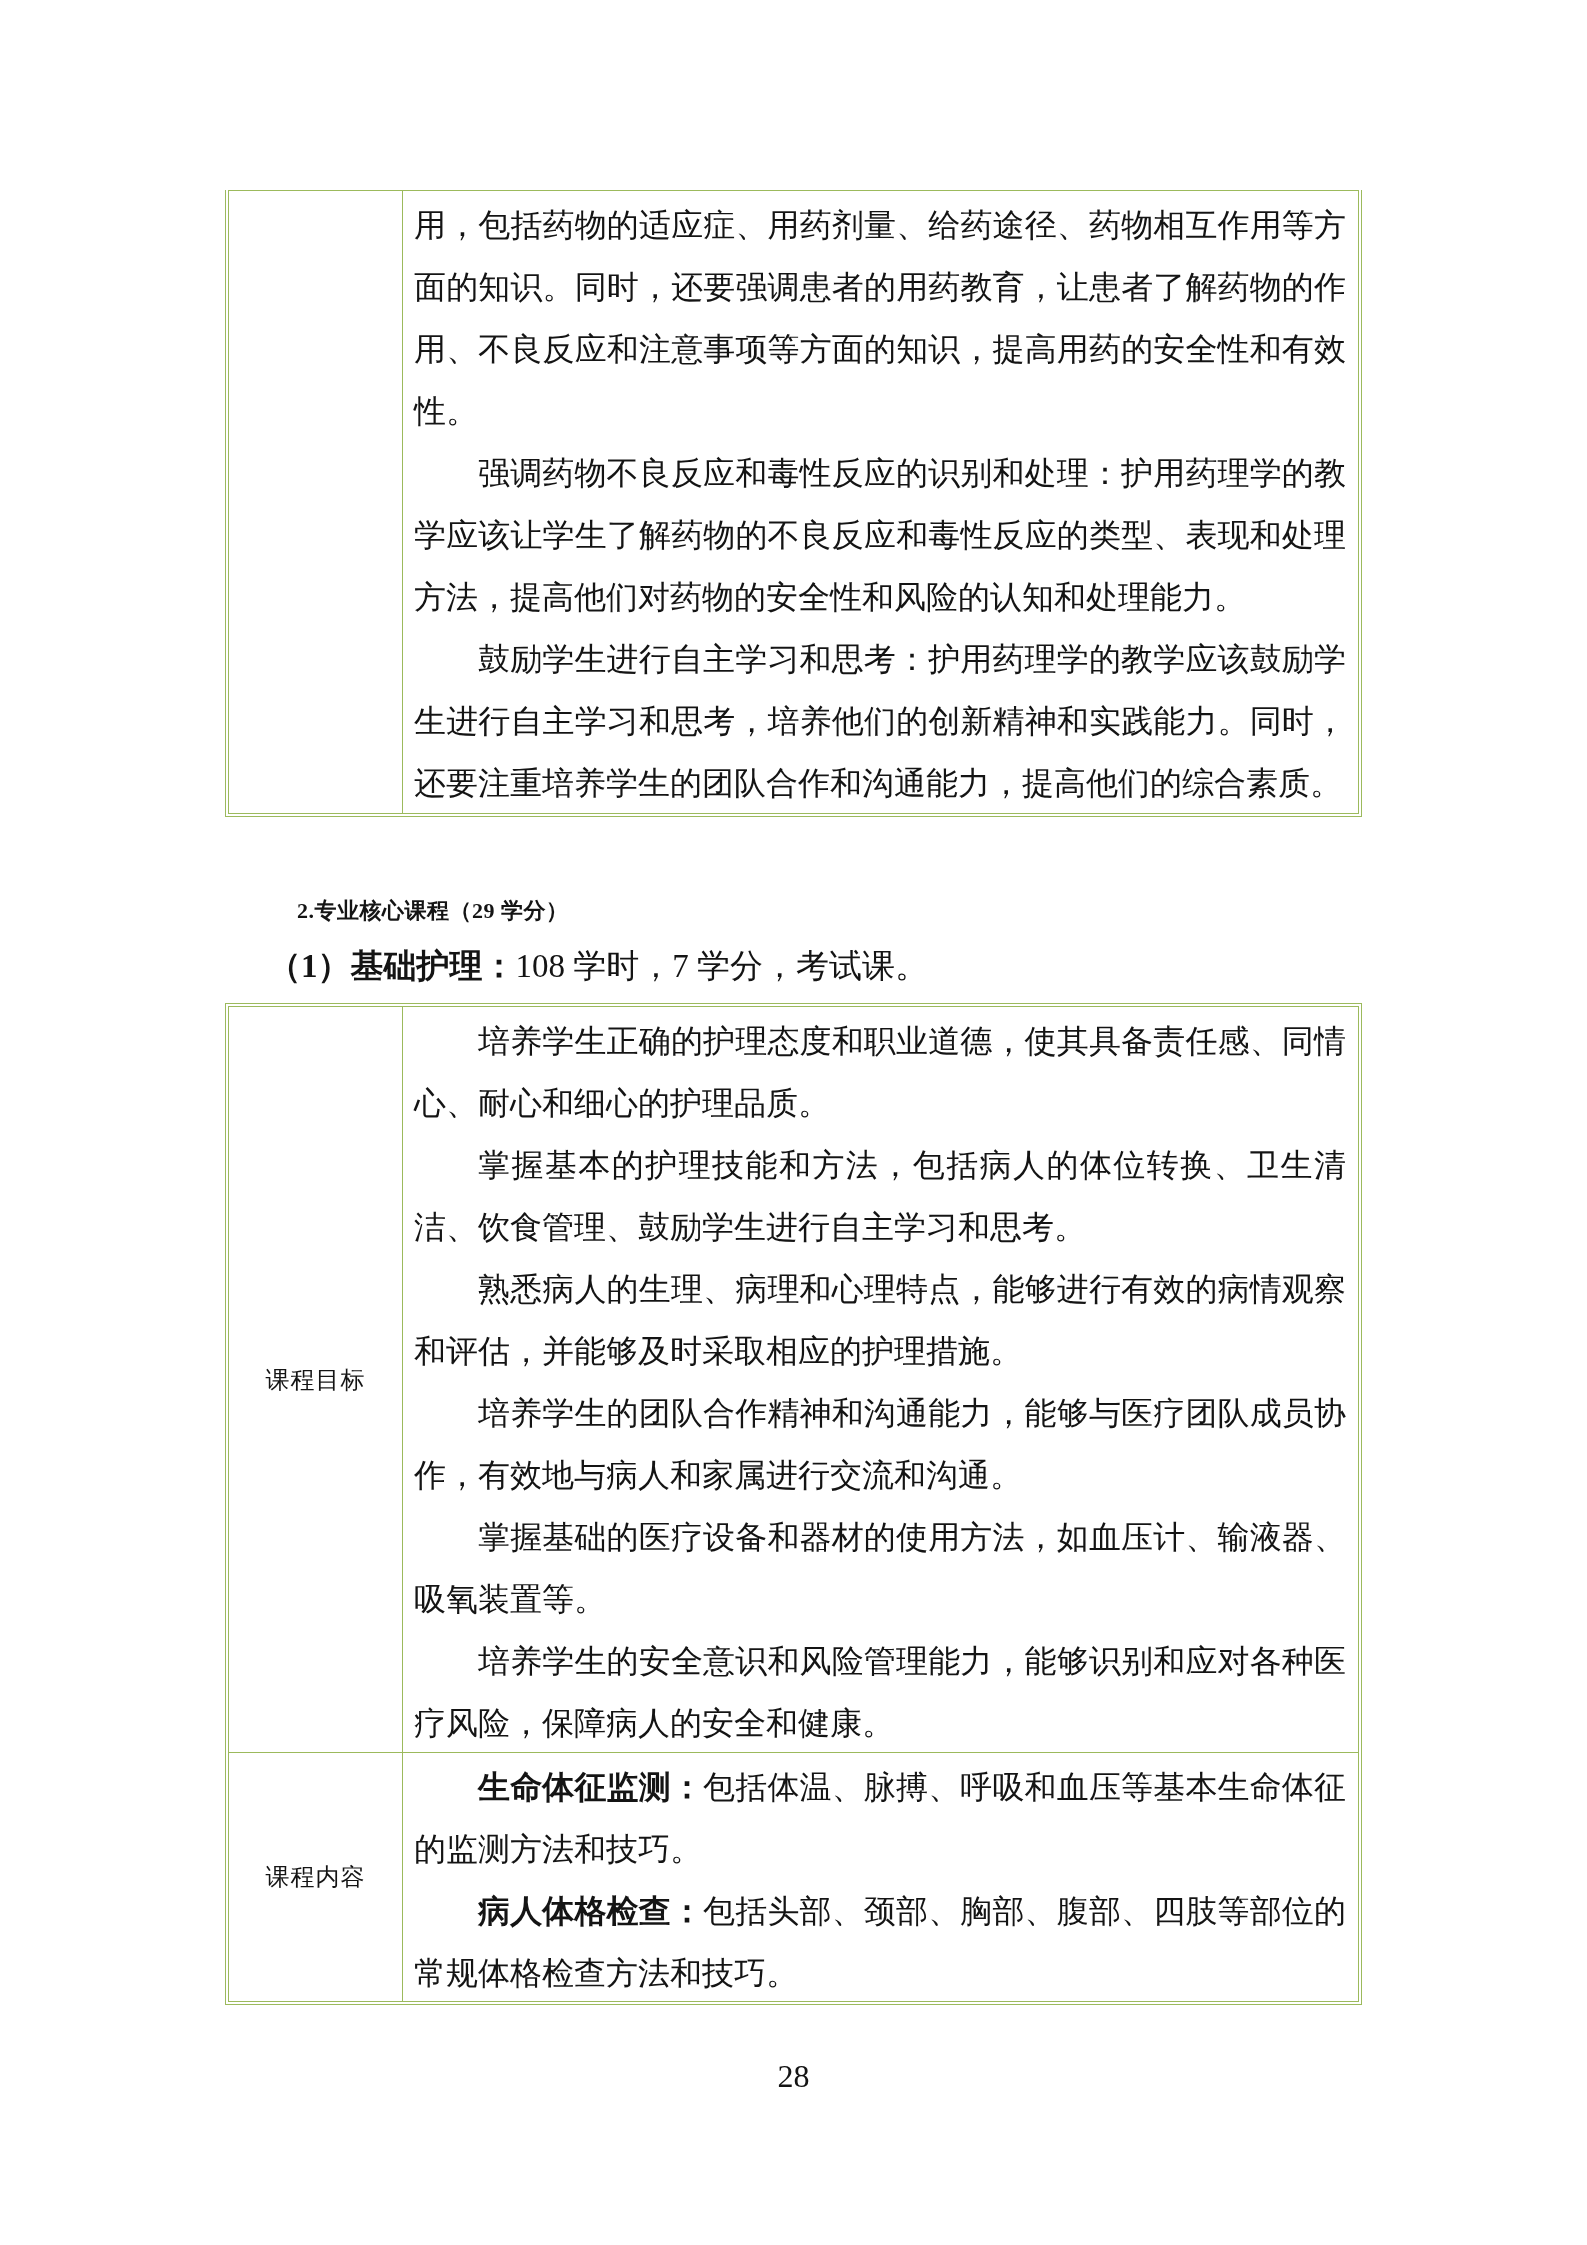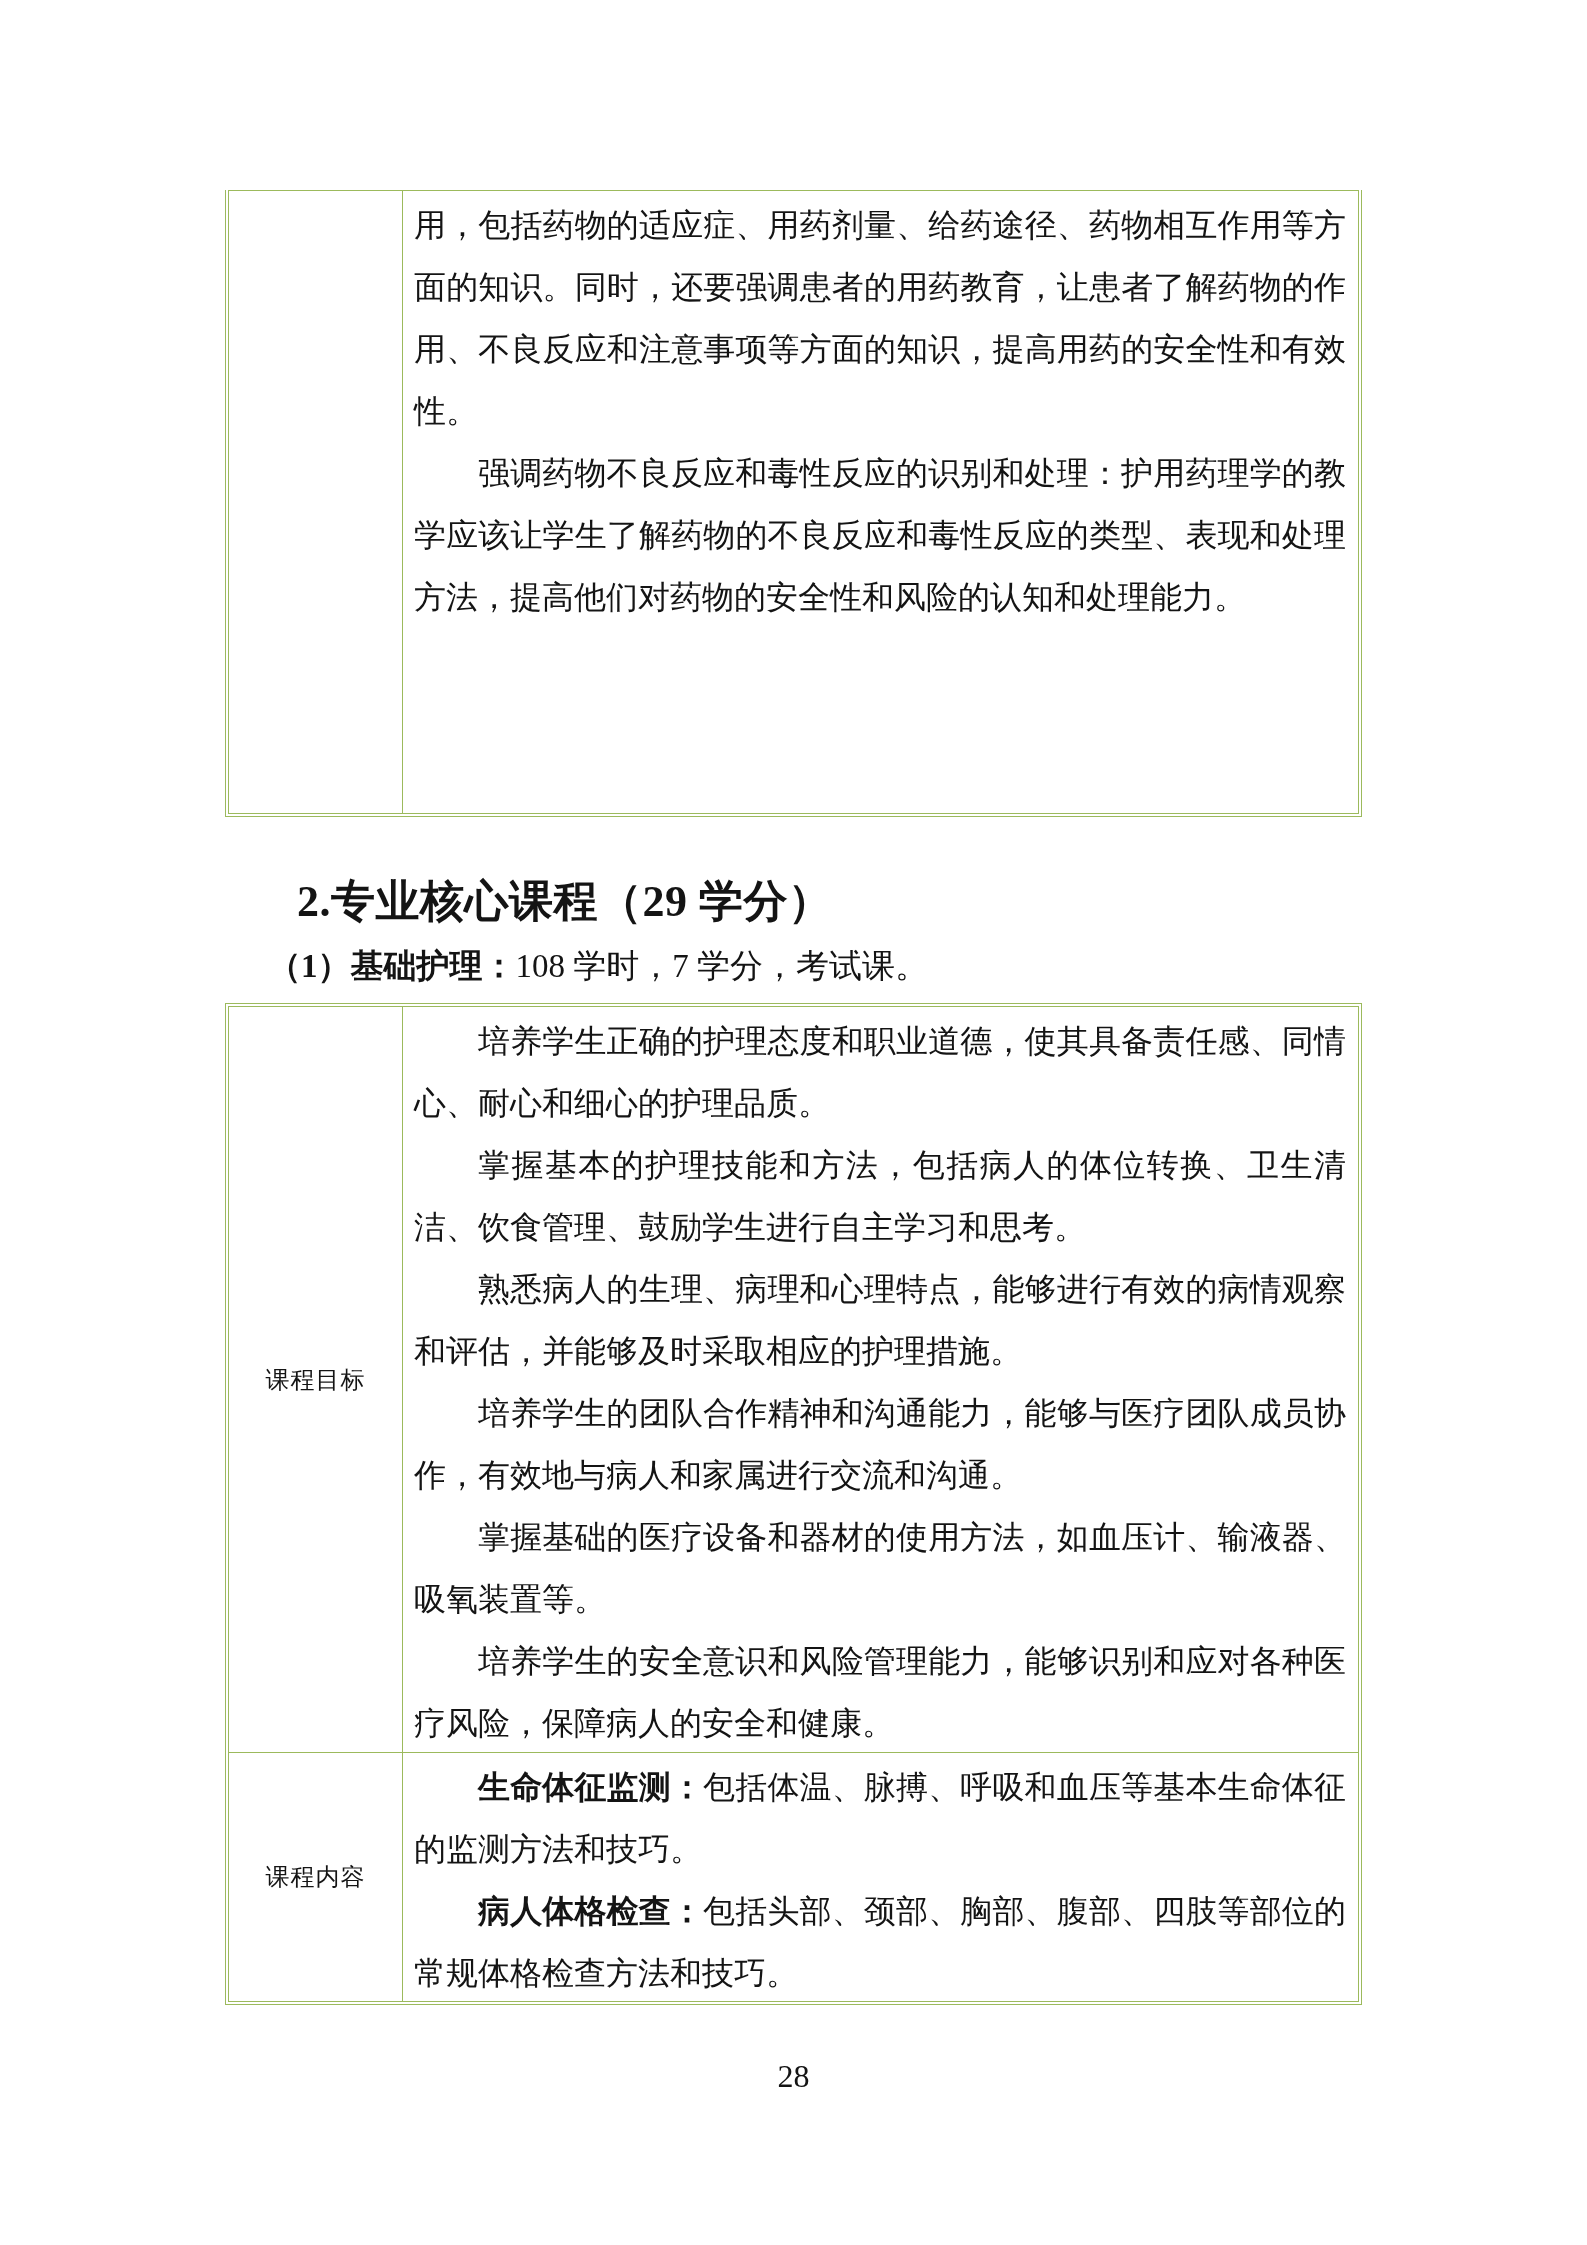--- a/index.html
+++ b/index.html
@@ -46,22 +46,22 @@
     font-size:32px;
     line-height:62px;
     text-align:justify;
     text-justify:inter-ideograph;
   }
   .para.indent{text-indent:2em;}
   .para b{font-weight:bold;}
 
   
   .heading{
-    position:absolute;left:297px;top:872px;
-    font-size:44px;font-weight:bold;
+    position:absolute;left:297px;top:896px;
+    font-size:22px;font-weight:bold;
     letter-spacing:0.5px;
     white-space:nowrap;
   }
   .subheading{
     position:absolute;left:268px;top:944px;
     font-size:33px;
     white-space:nowrap;
   }
   .subheading .lead{font-weight:bold;}
 
@@ -75,20 +75,21 @@
 <body>
 
 <div class="page">
 
   <div class="tbl no-double-top" style="left:225px;top:190px;width:1137px;height:627px;">
     <div class="tbl-inner">
       <div class="cell cell-label"></div>
       <div class="cell cell-body">
           <div class="para">用，包括药物的适应症、用药剂量、给药途径、药物相互作用等方面的知识。同时，还要强调患者的用药教育，让患者了解药物的作用、不良反应和注意事项等方面的知识，提高用药的安全性和有效性。</div>
           <div class="para indent">强调药物不良反应和毒性反应的识别和处理：护用药理学的教学应该让学生了解药物的不良反应和毒性反应的类型、表现和处理方法，提高他们对药物的安全性和风险的认知和处理能力。</div>
+          <div class="para indent">鼓励学生进行自主学习和思考：护用药理学的教学应该鼓励学生进行自主学习和思考，培养他们的创新精神和实践能力。同时，还要注重培养学生的团队合作和沟通能力，提高他们的综合素质。</div>
         </div>
     </div>
   </div>
 
   <div class="heading">2.专业核心课程（29 学分）</div>
   <div class="subheading">
     <span class="lead">（1）基础护理：</span><span>108 学时，7 学分，考试课。</span>
   </div>
 
   <div class="tbl" style="left:225px;top:1003px;width:1137px;height:1002px;">

